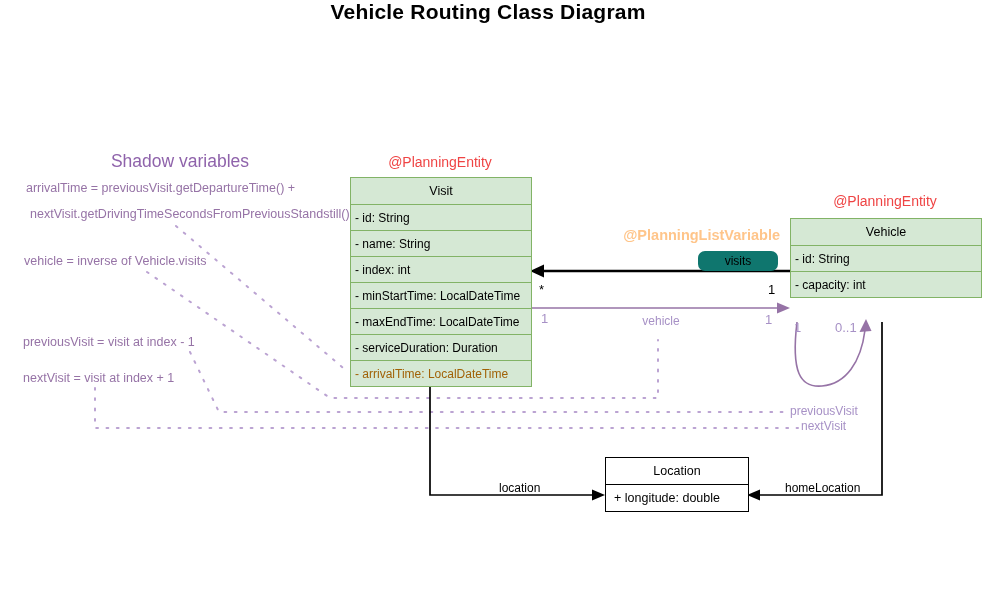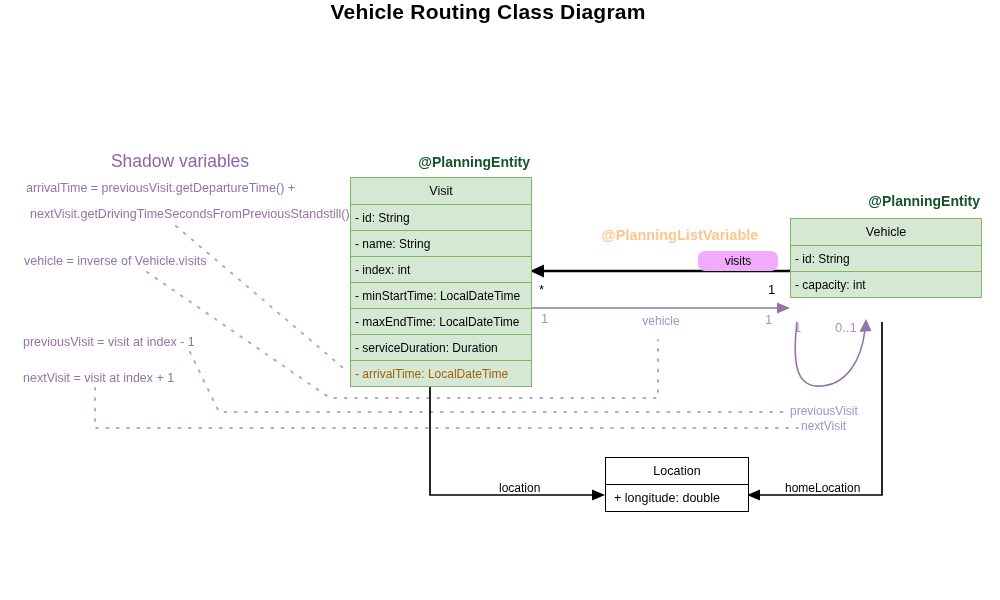--- a/index.html
+++ b/index.html
@@ -7,37 +7,37 @@
     position:relative;width:1000px;height:600px;background:#ffffff;overflow:hidden;
     font-family:"Liberation Sans",sans-serif;color:#000;
   }
   .abs{position:absolute;}
   
   .diagram-title{left:0;top:98;width:976px;text-align:center;font-size:21px;font-weight:bold;letter-spacing:.2px;}
   
   .shadow-heading{left:24px;top:151px;width:312px;text-align:center;font-size:17.5px;font-weight:normal;color:#8f63ab;}
   .shadow-line{font-size:12.5px;color:#9673a6;white-space:nowrap;}
   
-  .entity-label{font-size:14px;font-weight:bold;color:#14532d;text-align:right;}
-  .listvar-label{font-size:14.5px;font-weight:bold;color:#ffc58a;text-align:center;}
+  .entity-label{font-size:14px;font-weight:normal;color:#ef4444;text-align:center;}
+  .listvar-label{font-size:14.5px;font-weight:bold;color:#ffc58a;text-align:right;}
   
   .uml{border:1px solid #82b366;background:#d5e8d4;font-size:12px;}
   .uml .hdr{height:26px;line-height:26px;text-align:center;font-size:12.5px;}
   .uml .row{height:26px;line-height:26px;padding-left:4px;border-top:1px solid #82b366;box-sizing:border-box;}
   .uml-plain{border:1px solid #000;background:#fff;font-size:12.5px;}
   .uml-plain .hdr{height:26px;line-height:26px;text-align:center;}
   .uml-plain .body{border-top:1px solid #000;padding-left:8px;}
   .uml-plain .line{height:26px;line-height:26px;}
   .shadow-field{color:#a16207;}
   
   .mult{font-size:13px;}
   .mult.purple{color:#a791c6;}
   .edge-label{font-size:12px;}
   .edge-label.purple{color:#a791c6;}
-  .chip{background:#f0abfc;border-radius:7px;height:20px;line-height:20px;text-align:center;font-size:12px;}
+  .chip{background:#0f766e;border-radius:7px;height:20px;line-height:20px;text-align:center;font-size:12px;}
   svg{position:absolute;left:0;top:0;}
 </style>
 </head>
 <body>
 
 <div id="canvas">
 
   <svg width="1000" height="600">
 
     <g stroke="#bba3d2" stroke-width="2" stroke-dasharray="1.8,8.5" stroke-linecap="round" fill="none">

